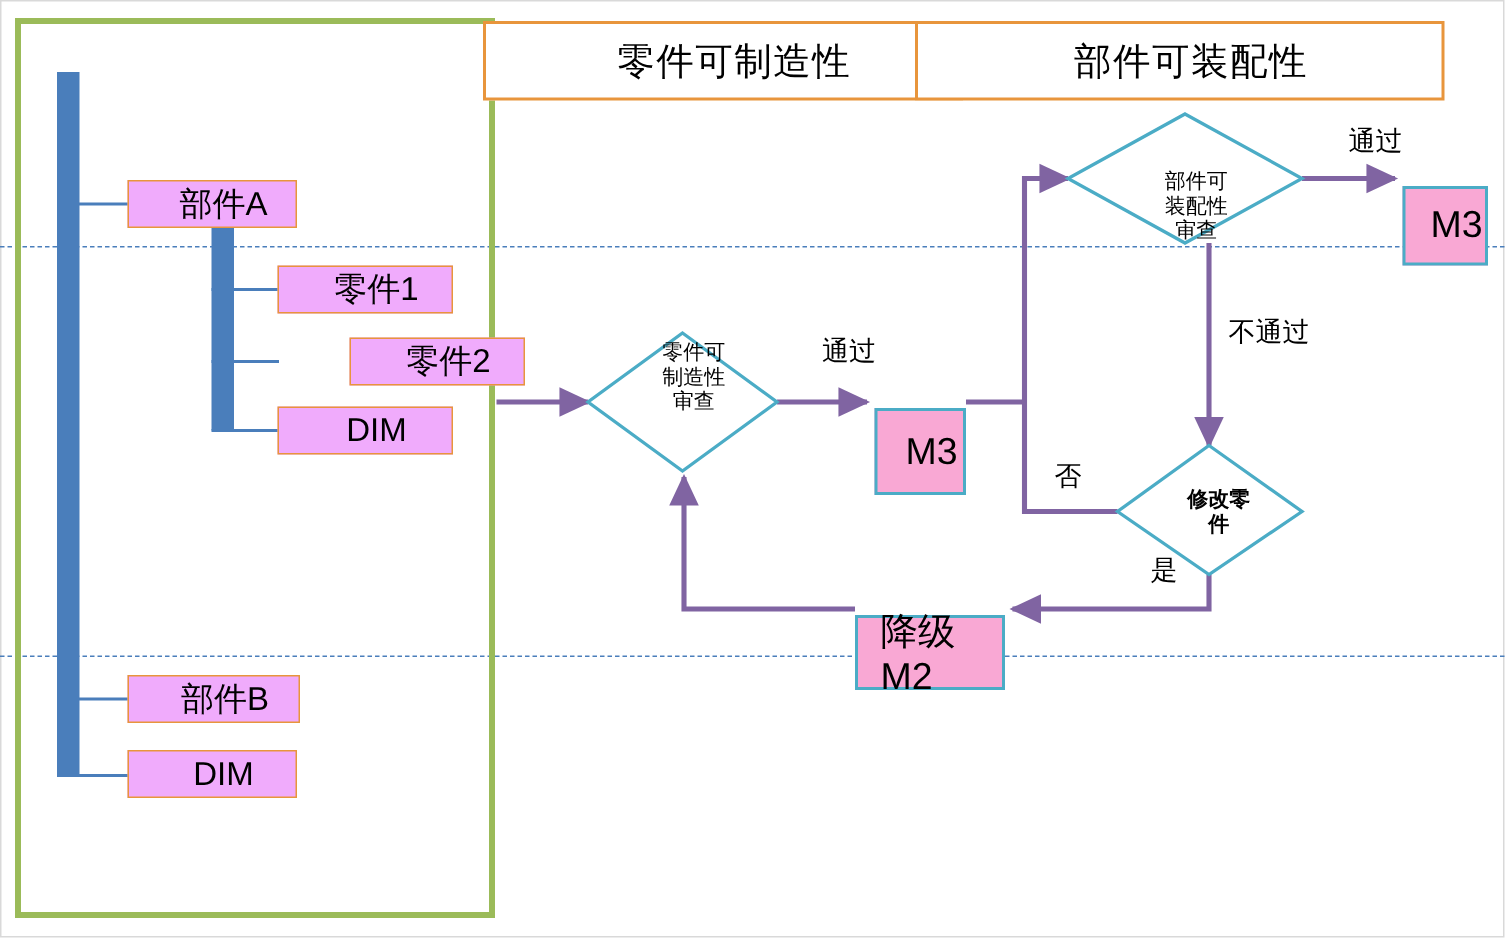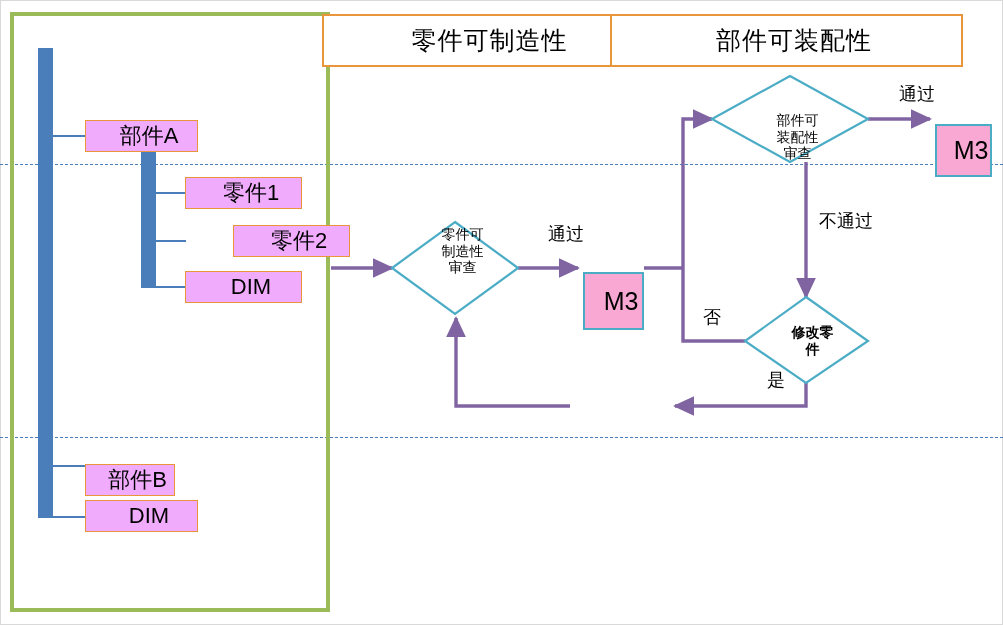--- a/index.html
+++ b/index.html
@@ -43,21 +43,21 @@
   .node{
     border:1.5px solid #e8953c;
     background:#f0abfc;
     display:flex;align-items:center;justify-content:center;
     font-size:22px;color:#000;
   }
   .n-bujianA{left:85px;top:120px;width:113px;height:32px;}
   .n-lingjian1{left:185px;top:177px;width:117px;height:32px;}
   .n-lingjian2{left:185px;top:225px;width:117px;height:32px;margin-left:48px;}
   .n-dim1{left:185px;top:271px;width:117px;height:32px;}
-  .n-bujianB{left:85px;top:464px;width:90px;height:32px;}
+  .n-bujianB{left:85px;top:450px;width:115px;height:32px;}
   .n-dim2{left:85px;top:500px;width:113px;height:32px;}
 
   
   .tl{background:#4a7ebb;}
   .tl-v{width:2px;}
   .tl-h{height:2px;}
 
   
   .proc{
     border:2px solid #4bacc6;
@@ -175,20 +175,21 @@
     <span>装配性</span>
     <span>审查</span>
   </div>
   <div class="abs dia-text d3">
     <span>修改零</span>
     <span>件</span>
   </div>
 
   <div class="abs proc p-m3a">M3</div>
   <div class="abs proc p-m3b">M3</div>
+  <div class="abs proc p-jiangji">降级M2</div>
 
   <div class="abs elabel el-pass1">通过</div>
   <div class="abs elabel el-pass2">通过</div>
   <div class="abs elabel el-fail">不通过</div>
   <div class="abs elabel el-no">否</div>
   <div class="abs elabel el-yes">是</div>
 
 </div>
 
 </body></html>

